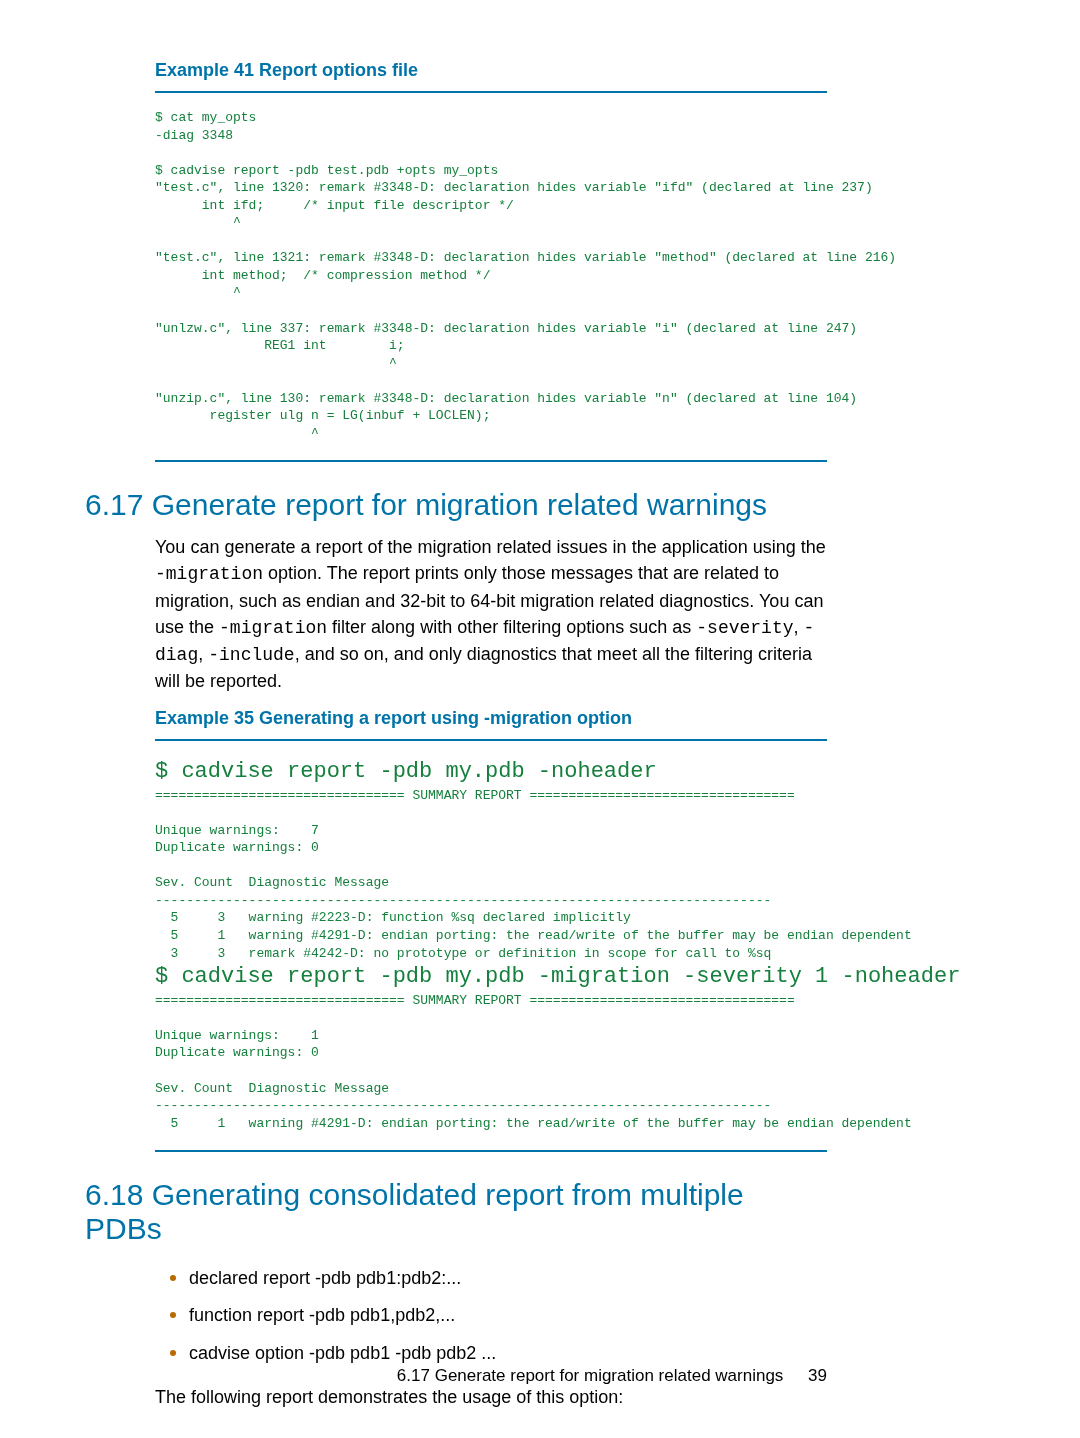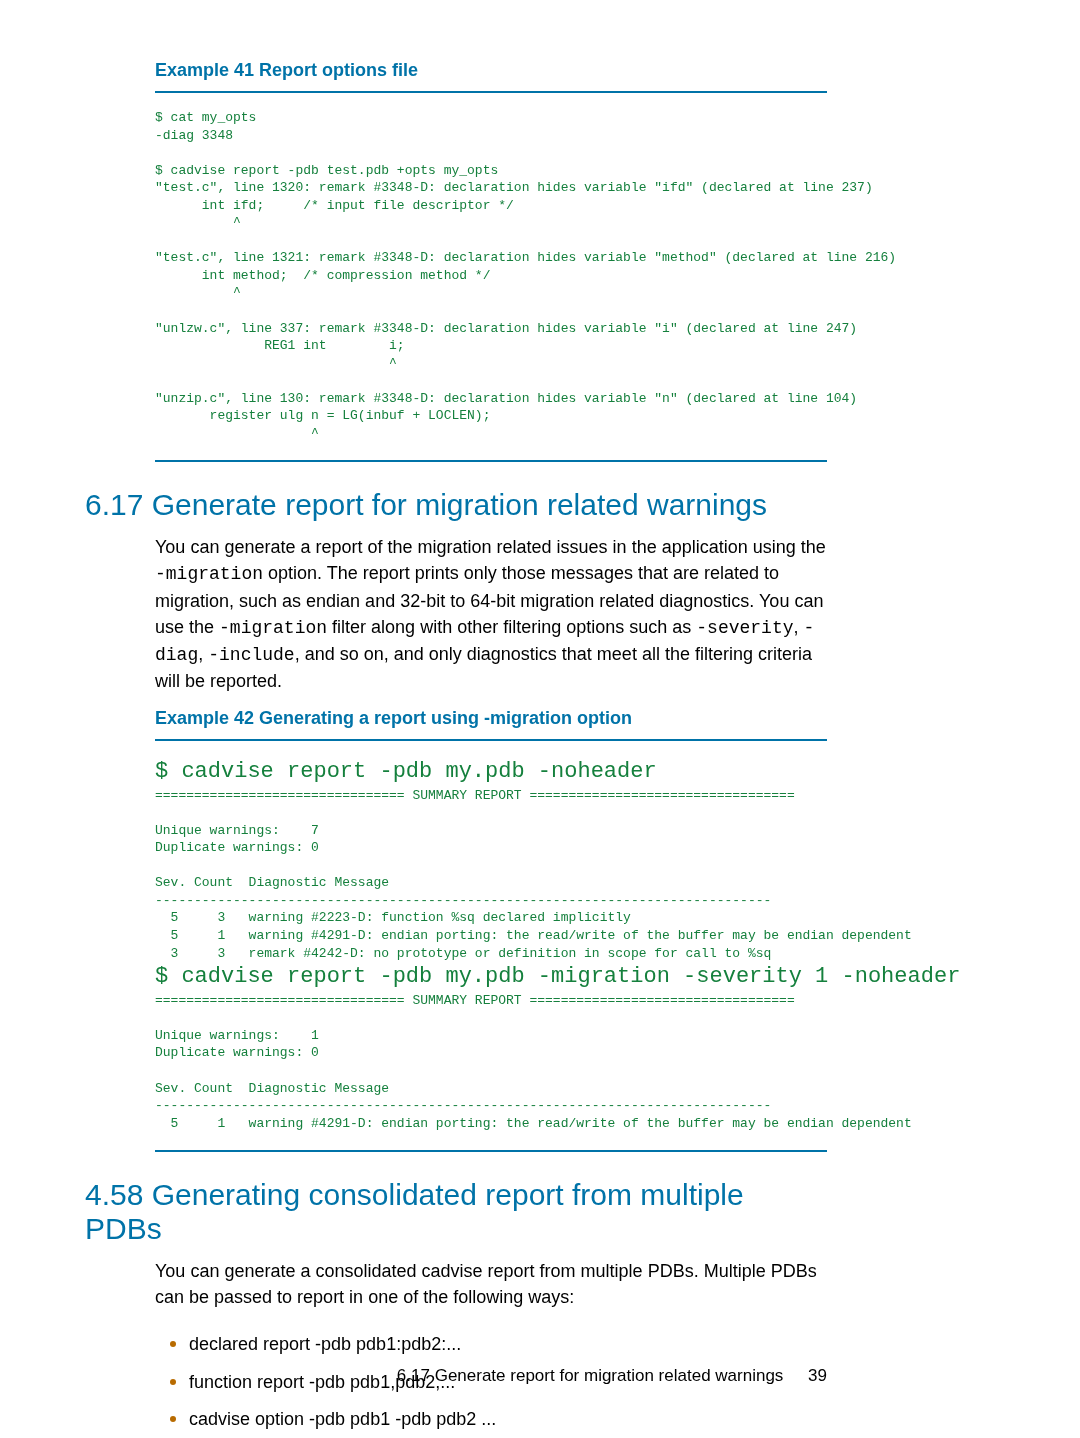--- a/index.html
+++ b/index.html
@@ -111,21 +111,21 @@
 "unzip.c", line 130: remark #3348-D: declaration hides variable "n" (declared at line 104)
        register ulg n = LG(inbuf + LOCLEN);
                     ^</pre>
   <hr class="hr-bottom">
 
   <h2 class="section">6.17 Generate report for migration related warnings</h2>
   <p class="body">
     <span>You can generate a report of the migration related issues in the application using the </span><span class="mono">-migration</span><span> option. The report prints only those messages that are related to migration, such as endian and 32-bit to 64-bit migration related diagnostics. You can use the </span><span class="mono">-migration</span><span> filter along with other filtering options such as </span><span class="mono">-severity</span><span>, </span><span class="mono">-diag</span><span>, </span><span class="mono">-include</span><span>, and so on, and only diagnostics that meet all the filtering criteria will be reported.</span>
   </p>
 
-  <div class="example-title">Example 42 Generating a report using -migration option</div>
+  <div class="example-title">Example 35 Generating a report using -migration option</div>
   <hr class="hr">
   <pre class="code"><span class="cmd">$ cadvise report -pdb my.pdb -noheader</span>
 <span>================================ SUMMARY REPORT ==================================
 
 Unique warnings:    7
 Duplicate warnings: 0
 
 Sev. Count  Diagnostic Message
 -------------------------------------------------------------------------------
   5     3   warning #2223-D: function %sq declared implicitly
@@ -135,22 +135,21 @@
 <span>================================ SUMMARY REPORT ==================================
 
 Unique warnings:    1
 Duplicate warnings: 0
 
 Sev. Count  Diagnostic Message
 -------------------------------------------------------------------------------
   5     1   warning #4291-D: endian porting: the read/write of the buffer may be endian dependent</span></pre>
   <hr class="hr-bottom">
 
-  <h2 class="section">4.58 Generating consolidated report from multiple PDBs</h2>
-  <p class="body">You can generate a consolidated cadvise report from multiple PDBs. Multiple PDBs can be passed to report in one of the following ways:</p>
+  <h2 class="section">6.18 Generating consolidated report from multiple PDBs</h2>
   <ul class="bullets">
     <li>declared report -pdb pdb1:pdb2:...</li>
     <li>function report -pdb pdb1,pdb2,...</li>
     <li>cadvise option -pdb pdb1 -pdb pdb2 ...</li>
   </ul>
   <p class="body">The following report demonstrates the usage of this option:</p>
 
   <div class="footer">
     <span>6.17 Generate report for migration related warnings</span>
     <span class="pnum">39</span>

